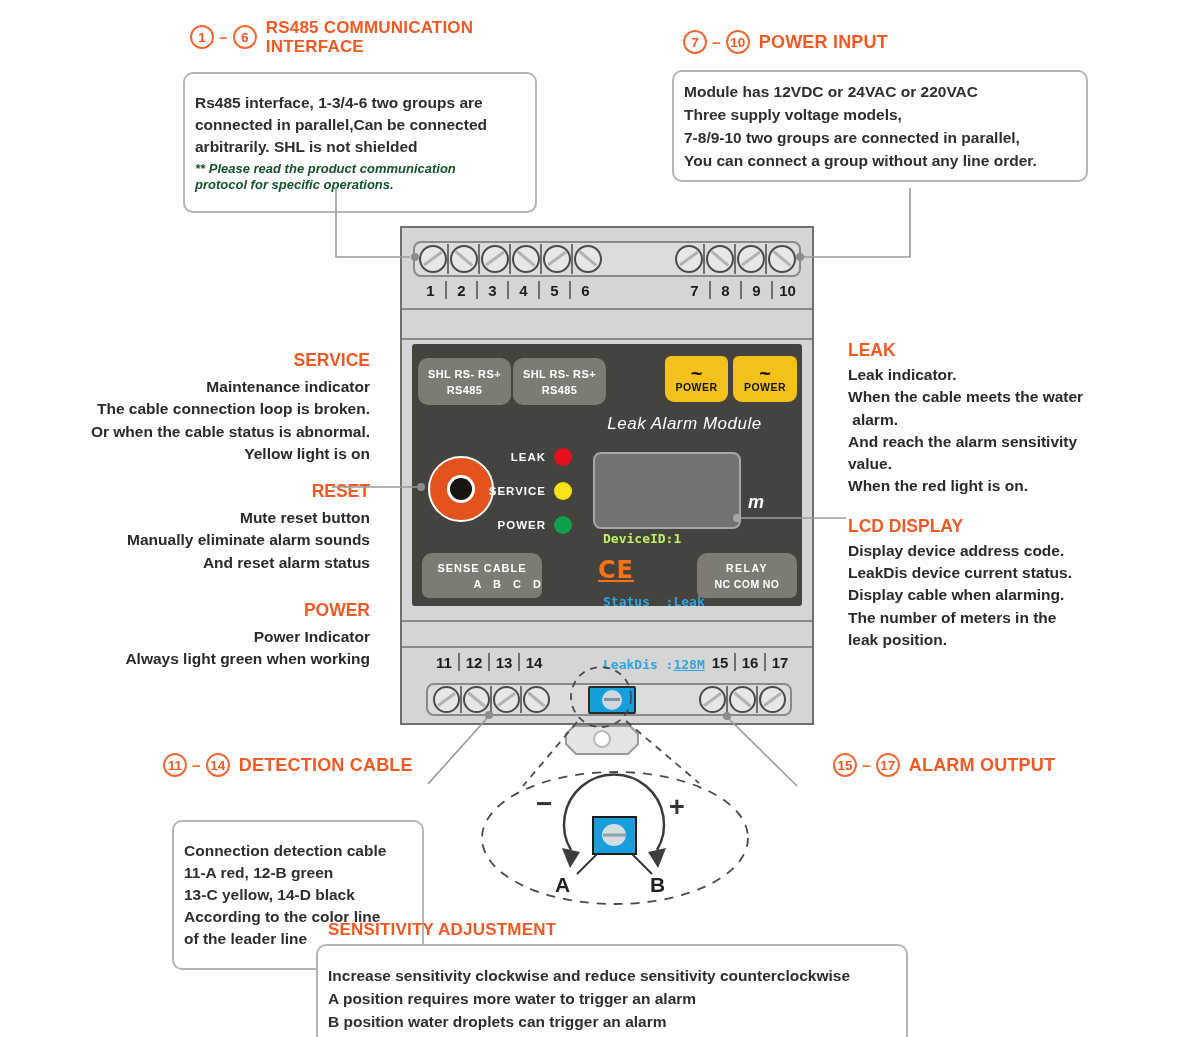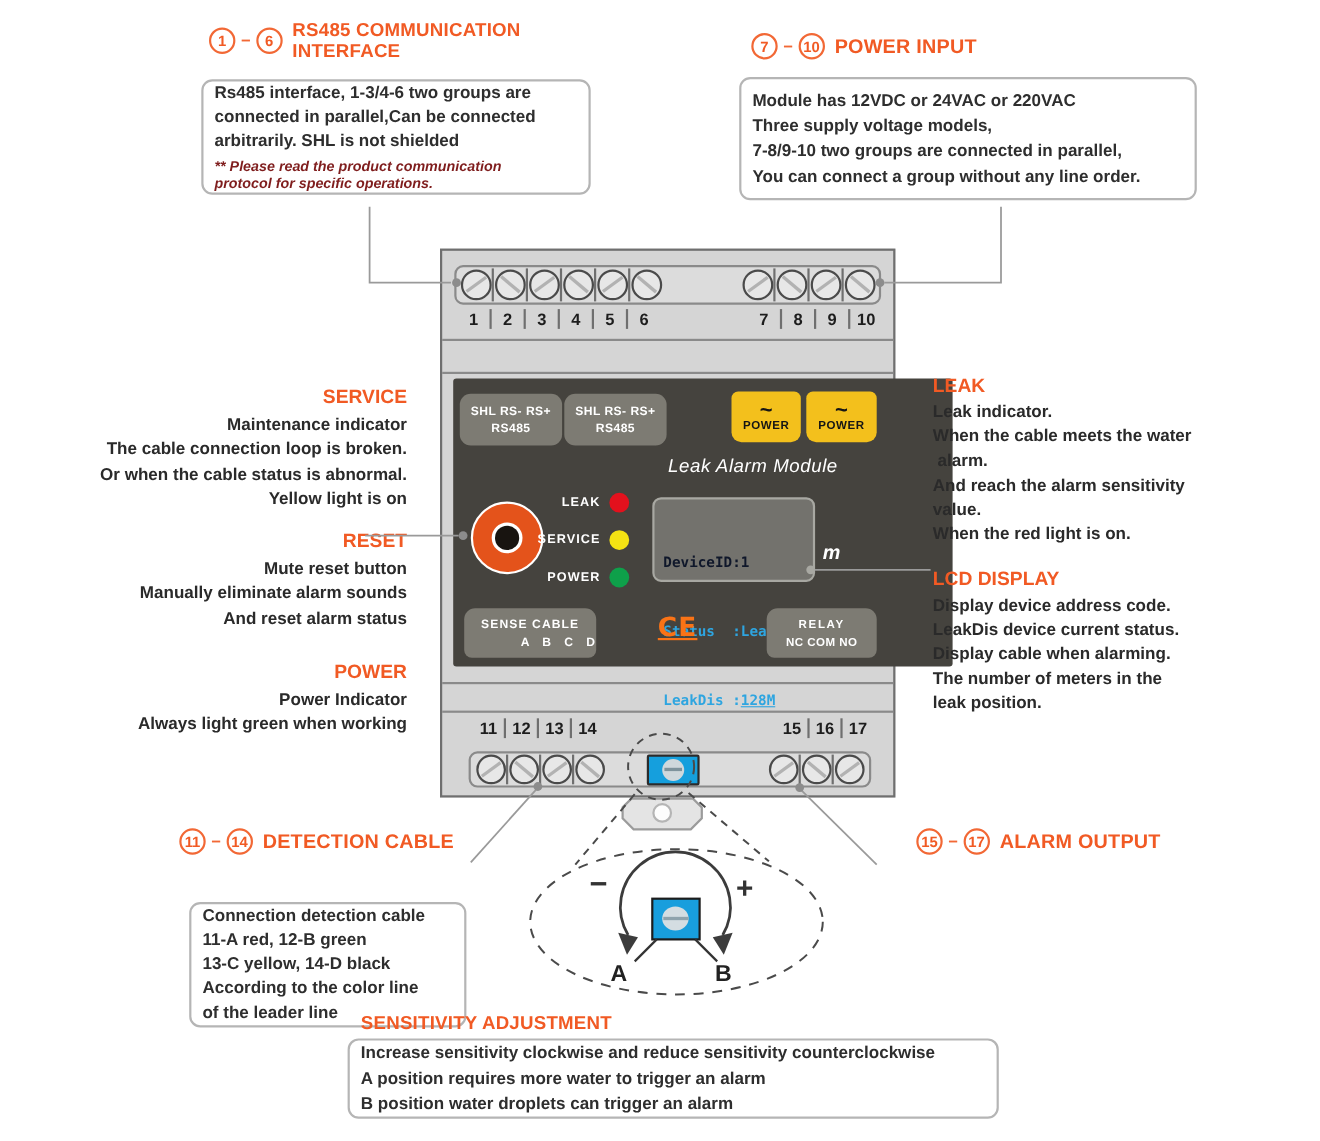--- a/index.html
+++ b/index.html
@@ -7,23 +7,23 @@
           font-family:"Liberation Sans",sans-serif;color:#2e2e2e;}
   
   .ann-header{position:absolute;display:flex;align-items:center;gap:4px;z-index:2;}
   .ann-title{color:#f15a24;font-weight:bold;font-size:17px;line-height:19px;letter-spacing:0.2px;}
   .circ{display:inline-flex;align-items:center;justify-content:center;min-width:16px;height:20px;
         padding:0 2px;border:2px solid #f26835;border-radius:12px;color:#f15a24;
         font-size:13.5px;font-weight:bold;background:#fff;}
   .dash{color:#f26835;font-weight:bold;font-size:15px;margin:0 1px;}
   
   .note-box{position:absolute;background:#fff;border:2px solid #b5b5b5;border-radius:10px;
-            padding:0 10px;font-size:15.5px;font-weight:bold;color:#2e2e2e;line-height:22px;z-index:2;}
+            padding:18px 10px;font-size:15.5px;font-weight:bold;color:#2e2e2e;line-height:22px;z-index:2;}
   .note-box .ln{white-space:pre-wrap;}
-  .note-box .note-ln{font-size:13px;font-style:italic;line-height:16px;color:#7f1d1d;}
+  .note-box .note-ln{font-size:13px;font-style:italic;line-height:16px;color:#14532d;}
   .note-ln.first{margin-top:3px;}
   
   .side-col{position:absolute;z-index:2;}
   .side-title{color:#f15a24;font-weight:bold;font-size:17.5px;line-height:20px;margin-bottom:6px;}
   .side-ln{font-size:15.5px;font-weight:bold;line-height:22.3px;color:#2a2a2a;white-space:pre-wrap;}
   
   .device{position:absolute;left:400px;top:226px;width:414px;height:499px;background:#d5d5d5;
           border:2px solid #6f6f6f;box-sizing:border-box;z-index:1;}
   .hline{position:absolute;left:0;right:0;height:2px;background:#8a8a8a;}
   .tstrip{position:absolute;background:#dcdcdc;border:2px solid #8a8a8a;border-radius:8px;
@@ -39,21 +39,21 @@
                 background:#b2b2b2;transform:rotate(-36deg);}
   .tc:nth-child(even) .screw::after{transform:rotate(40deg);}
   .tspace{flex:1;}
   .tnums{position:absolute;display:flex;align-items:center;font-size:15px;font-weight:bold;color:#1d1d1d;}
   .tnums .tc{height:20px;}
   .pot{width:48px;height:28px;background:#159fdd;border:2px solid #2b2b2b;border-radius:2px;
        display:flex;align-items:center;justify-content:center;box-sizing:border-box;}
   .pot-screw{width:20px;height:20px;border-radius:50%;background:#cfd8dc;position:relative;}
   .pot-screw::after{content:"";position:absolute;left:2px;right:2px;top:50%;height:3px;margin-top:-1.5px;background:#7e939c;}
   
-  .panel{position:absolute;left:10px;top:116px;width:454px;height:262px;background:#45433e;border-radius:3px;}
+  .panel{position:absolute;left:10px;top:116px;width:390px;height:262px;background:#45433e;border-radius:3px;}
   .gray-tab{position:absolute;background:#7d7b73;border-radius:10px;color:#fff;font-weight:bold;
             font-size:11px;text-align:center;display:flex;flex-direction:column;justify-content:center;
             gap:4px;letter-spacing:0.4px;box-sizing:border-box;}
   .yellow-tab{position:absolute;background:#f3c01c;border-radius:6px 6px 9px 9px;color:#151515;
               font-weight:bold;display:flex;flex-direction:column;align-items:center;justify-content:center;box-sizing:border-box;}
   .yellow-tab .tilde{font-size:20px;line-height:16px;}
   .yellow-tab .ptxt{font-size:10.5px;letter-spacing:0.5px;}
   .module-title{position:absolute;left:170px;top:70px;width:205px;text-align:center;color:#fff;
                 font-size:17px;font-weight:normal;font-style:italic;letter-spacing:0.5px;}
   .reset-btn{position:absolute;left:16px;top:112px;width:62px;height:62px;border-radius:50%;
@@ -63,21 +63,21 @@
   .led-row{position:absolute;left:60px;width:100px;height:18px;display:flex;align-items:center;
            justify-content:flex-end;gap:8px;}
   .led-label{font-size:11.5px;font-weight:bold;color:#fff;letter-spacing:1px;}
   .led{width:18px;height:18px;border-radius:50%;}
   .led-red{background:#e3111d;}
   .led-yellow{background:#f5e313;}
   .led-green{background:#0ea04a;}
   .lcd{position:absolute;left:181px;top:108px;width:148px;height:77px;background:#73726d;
        border:2px solid #a8a8a2;border-radius:8px;padding:5px 8px;box-sizing:border-box;
        font-family:"DejaVu Sans Mono",monospace;font-weight:bold;font-size:13px;line-height:21px;white-space:pre;}
-  .lcd-y{color:#0f172a;}
+  .lcd-y{color:#bef264;margin-top:27px;}
   .lcd-b{color:#2ea5e0;}
   .lcd-b u{text-decoration:underline;}
   .m-unit{position:absolute;left:336px;top:148px;color:#fff;font-size:18px;font-weight:bold;font-style:italic;}
   .ce-mark{position:absolute;left:186px;top:212px;color:#f97316;font-size:24px;font-weight:bold;
            letter-spacing:1px;font-family:"DejaVu Sans",sans-serif;text-decoration:underline;}
   .sense-tab{left:10px;top:209px;width:120px;height:45px;border-radius:10px 10px 7px 7px;}
   .relay-tab{left:285px;top:209px;width:100px;height:45px;border-radius:10px 10px 7px 7px;font-size:10.5px;}
   .ws{word-spacing:7px;text-align:right;}
   
   .overlay{position:absolute;left:0;top:0;z-index:3;pointer-events:none;}

